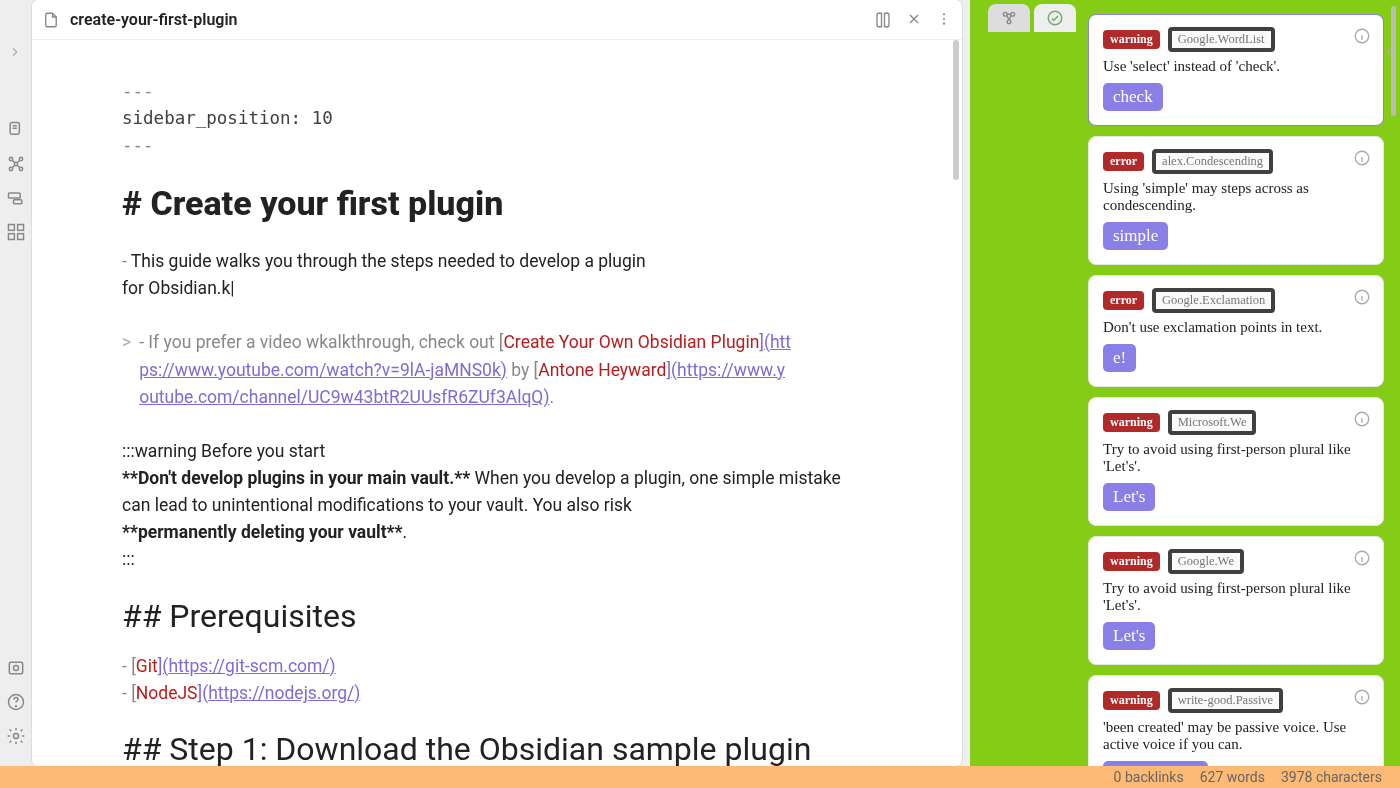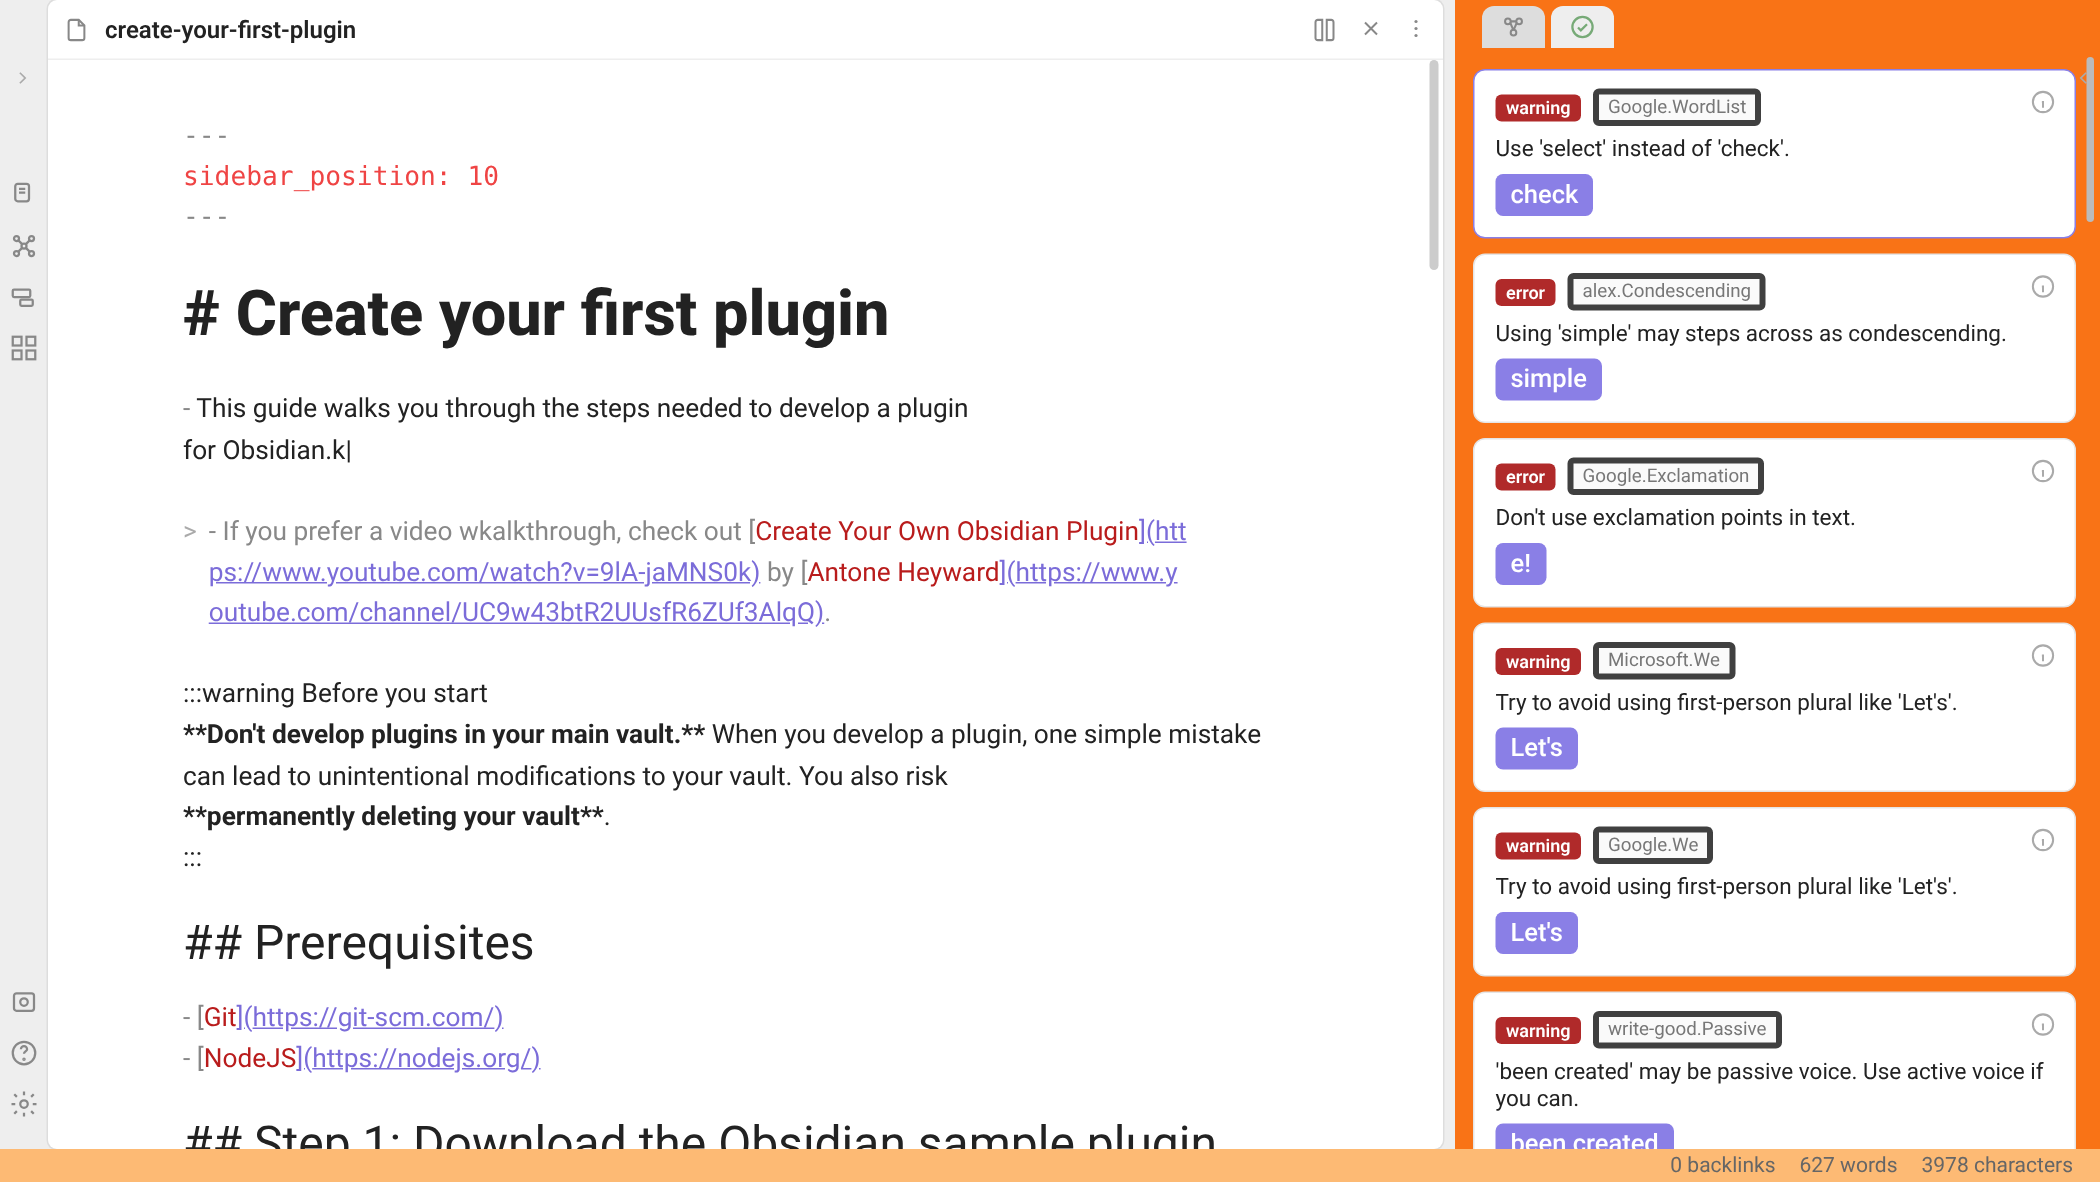--- a/index.html
+++ b/index.html
@@ -11,33 +11,33 @@
 .expand-handle { width: 18px; display:flex; align-items:center; justify-content:center; color:#aaa; cursor:pointer; position:absolute; top:45px; left:6px;}
 .main { flex: 1; background: #fff; margin: 0 8px 22px 0; border-radius: 6px; display: flex; flex-direction: column; overflow: hidden; box-shadow: 0 0 0 1px #ddd; position:relative;gap:14px;}
 .tabbar { display: flex; align-items: center; height: 40px; padding: 0 10px; border-bottom: 1px solid #eee; gap: 10px; }
 .tab-fileicon { width:18px; height:18px; color:#888; }
 .tab-title { font-weight: 600; font-size: 16px; flex:1; }
 .tab-actions { display:flex; gap:14px; color:#888; }
 .tab-actions span { cursor:pointer; }
 .editor { flex:1; overflow:auto; padding: 24px 90px 40px 90px; font-size: 17.5px; line-height: 1.55; }
 .editor-scroll { position:absolute; top:40px; right:2px; bottom:0; width:8px; background:transparent;}
 .editor-scroll .thumb{ position:absolute; top:0; width:6px; height:140px; background:#ccc; border-radius:3px; right:1px;}
-.fm-line { font-family: ui-monospace, Menlo, monospace; color:#ef4444; }
+.fm-line { font-family: ui-monospace, Menlo, monospace; color:#404040; }
 .gray { color:#888; }
-.h1 { font-size: 42px; font-weight: 800; margin: 18px 0 18px 0; }
+.h1 { font-size: 34px; font-weight: 800; margin: 18px 0 18px 0; }
 .h2 { font-size: 32px; font-weight: 400; margin: 18px 0 12px 0; }
 .cursor::after{content:"|"; color:#222; animation: blink 1s steps(1) infinite;}
 @keyframes blink{50%{opacity:0;}}
 .bq-row { display:flex; gap:8px; color:#888; }
 .bq-mark { color:#aaa; flex:0 0 auto; }
 .link { color:#b91c1c; }
 .linkurl { color:#7b6cd9; text-decoration: underline; }
 .dim { color:#888; }
 .bold { font-weight:700; }
-.right-panel { width: 430px; background:#f97316; display:flex; flex-direction:column; position:relative; }
+.right-panel { width: 430px; background:#84cc16; display:flex; flex-direction:row; position:relative;font-family:Liberation Serif, serif; }
 .right-tabs { display:flex; align-items:flex-end; height:32px; gap:4px; padding-left:18px;}
 .rtab { width:42px; height:28px; border-radius:8px 8px 0 0; display:flex; align-items:center; justify-content:center; color:#888; cursor:pointer;}
 .rtab.active { background:#eeeeee; box-shadow: inset 0 -2px 0 #eeeeee; }
 .rtab.inactive { background:#ddd; }
 .right-body { flex:1; padding: 14px 16px 8px 12px; overflow:auto; position:relative;}
 .right-scroll { position:absolute; top:0; right:4px; bottom:0; width:7px;}
 .right-scroll .thumb{position:absolute; top:6px; width:5px; height:110px; background:#bbb; border-radius:3px; right:0;}
 .card { background:#fff; border:1px solid #e5e5e5; border-radius:8px; padding:12px 14px 14px 14px; margin-bottom:10px; position:relative;}
 .card.selected { border:1.5px solid #8a7fe6; }
 .card .row1{ display:flex; align-items:center; gap:8px; }

